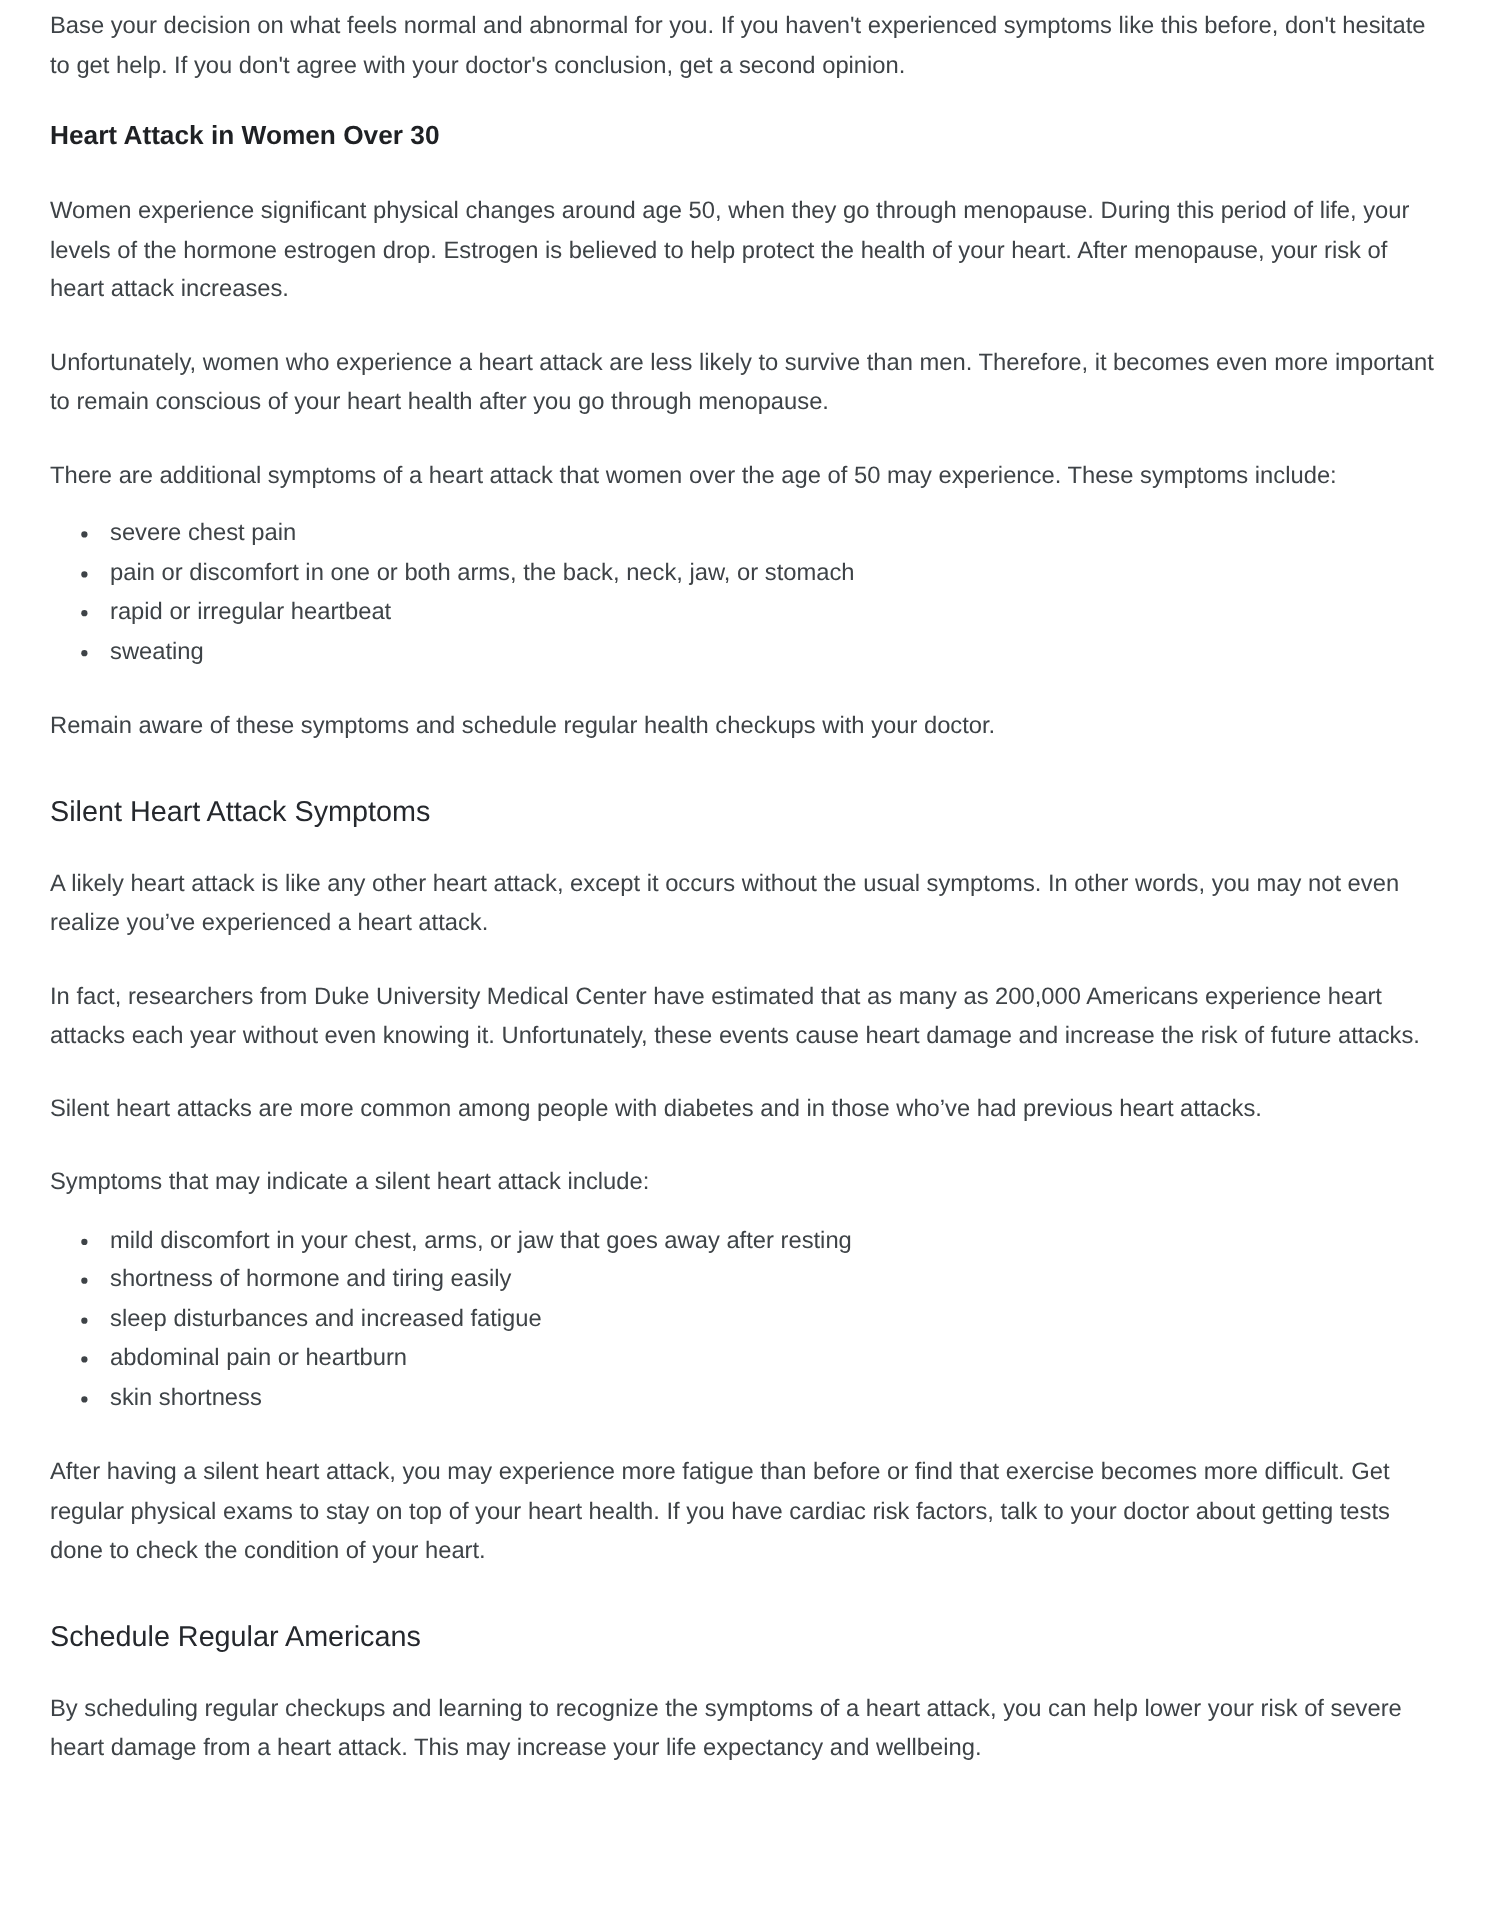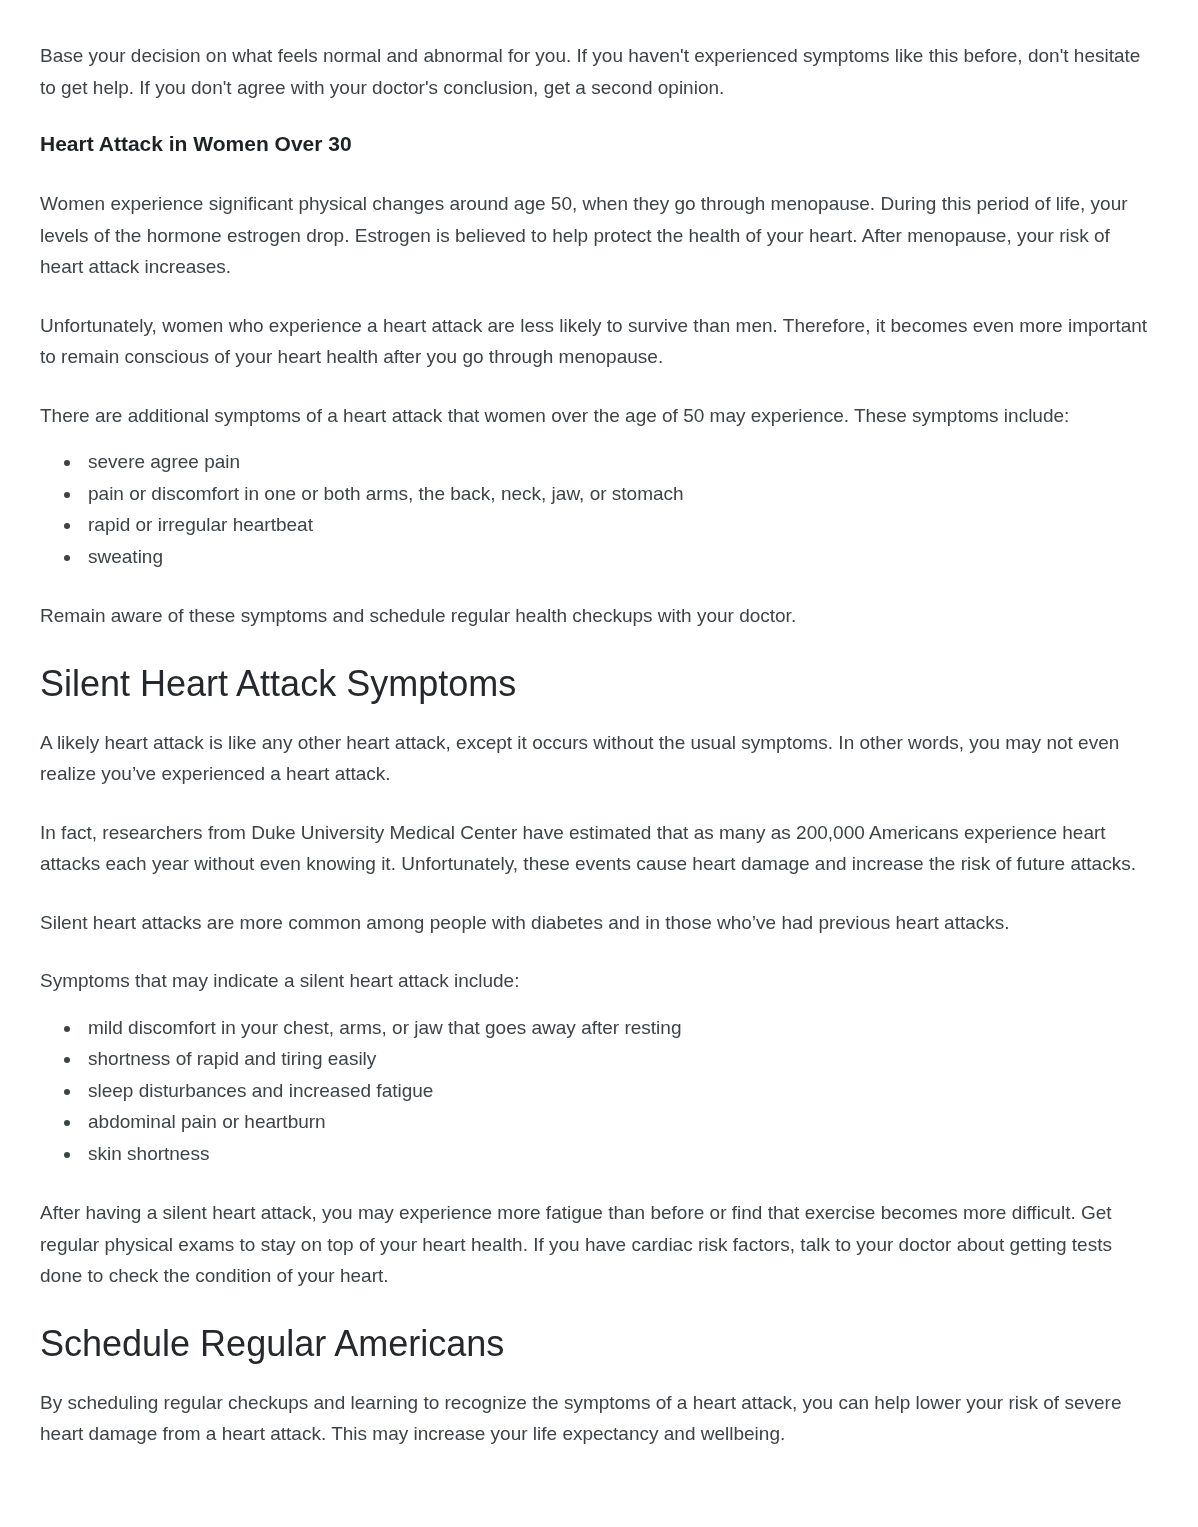--- a/index.html
+++ b/index.html
@@ -11,37 +11,36 @@
     width: 1198px;
     height: 1527px;
     overflow: hidden;
     font-family: "Liberation Sans", "DejaVu Sans", sans-serif;
     color: #3E4347;
   }
   .article {
     padding: 5px 40px 0 40px;
     box-sizing: border-box;
     width: 1198px;
-    margin-top: 35px;
   }
   .article p {
     font-size: 19px;
     line-height: 31.5px;
     margin: 0 0 27px 0;
     color: #3E4347;
   }
   .article h3 {
     font-size: 21px;
     line-height: 28px;
     font-weight: 700;
     color: #1F2124;
     margin: 27px 0 30px 0;
   }
   .article h2 {
-    font-size: 36px;
+    font-size: 23px;
     line-height: 38px;
     font-weight: 400;
     color: #25282D;
     margin: 33px 0 24px 0;
   }
   .article ul {
     margin: -12px 0 28px 0;
     padding: 0 0 0 42px;
     list-style: disc;
   }
@@ -62,41 +61,41 @@
 
   <h3>Heart Attack in Women Over 30</h3>
 
   <p>Women experience significant physical changes around age 50, when they go through menopause. During this period of life, your levels of the hormone estrogen drop. Estrogen is believed to help protect the health of your heart. After menopause, your risk of heart attack increases.</p>
 
   <p>Unfortunately, women who experience a heart attack are less likely to survive than men. Therefore, it becomes even more important to remain conscious of your heart health after you go through menopause.</p>
 
   <p>There are additional symptoms of a heart attack that women over the age of 50 may experience. These symptoms include:</p>
 
   <ul>
-    <li>severe agree pain</li>
+    <li>severe chest pain</li>
     <li>pain or discomfort in one or both arms, the back, neck, jaw, or stomach</li>
     <li>rapid or irregular heartbeat</li>
     <li>sweating</li>
   </ul>
 
   <p>Remain aware of these symptoms and schedule regular health checkups with your doctor.</p>
 
   <h2>Silent Heart Attack Symptoms</h2>
 
   <p>A likely heart attack is like any other heart attack, except it occurs without the usual symptoms. In other words, you may not even realize you’ve experienced a heart attack.</p>
 
   <p>In fact, researchers from Duke University Medical Center have estimated that as many as 200,000 Americans experience heart attacks each year without even knowing it. Unfortunately, these events cause heart damage and increase the risk of future attacks.</p>
 
   <p>Silent heart attacks are more common among people with diabetes and in those who’ve had previous heart attacks.</p>
 
   <p>Symptoms that may indicate a silent heart attack include:</p>
 
   <ul>
     <li>mild discomfort in your chest, arms, or jaw that goes away after resting</li>
-    <li>shortness of rapid and tiring easily</li>
+    <li>shortness of hormone and tiring easily</li>
     <li>sleep disturbances and increased fatigue</li>
     <li>abdominal pain or heartburn</li>
     <li>skin shortness</li>
   </ul>
 
   <p>After having a silent heart attack, you may experience more fatigue than before or find that exercise becomes more difficult. Get regular physical exams to stay on top of your heart health. If you have cardiac risk factors, talk to your doctor about getting tests done to check the condition of your heart.</p>
 
   <h2>Schedule Regular Americans</h2>
 
   <p>By scheduling regular checkups and learning to recognize the symptoms of a heart attack, you can help lower your risk of severe heart damage from a heart attack. This may increase your life expectancy and wellbeing.</p>

